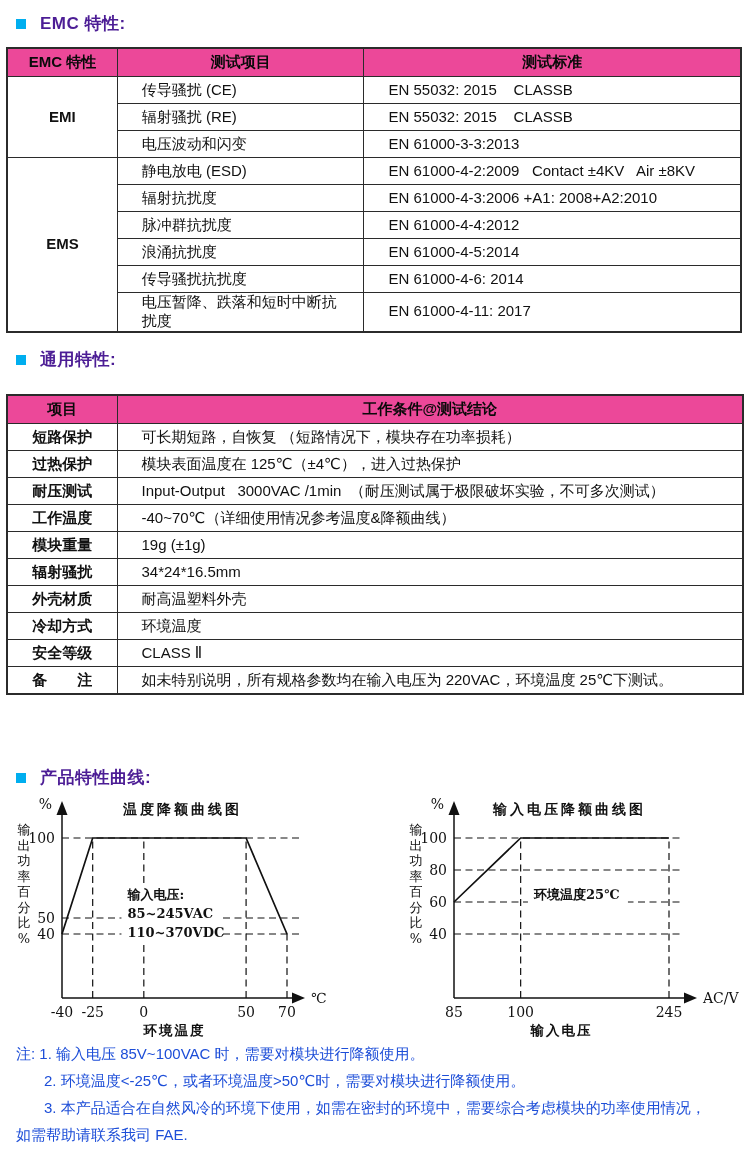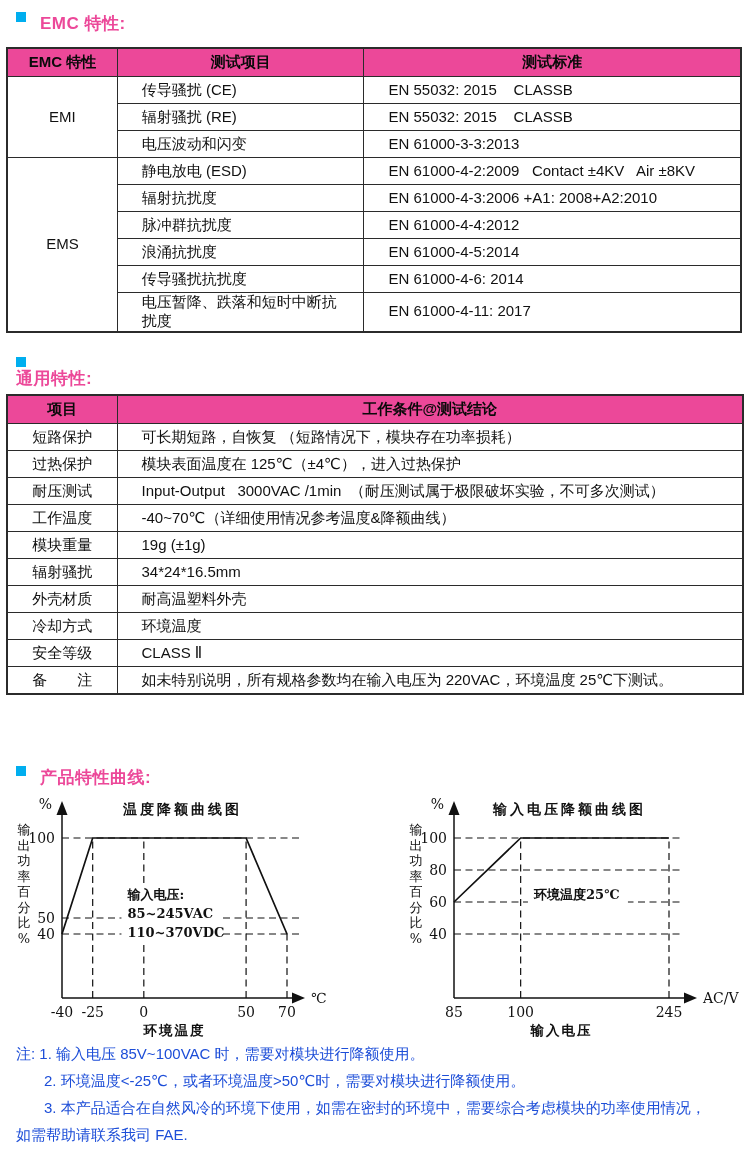--- a/index.html
+++ b/index.html
@@ -1,27 +1,27 @@
 <!DOCTYPE html>
 <html><head>
 <meta charset="utf-8">
 <style>
   html,body{margin:0;padding:0;background:#fff;}
   .page{position:relative;width:750px;height:1152px;background:#ffffff;overflow:hidden;
         font-family:"Liberation Sans","DejaVu Sans",sans-serif;color:#111;}
-  .sec-h{position:absolute;display:flex;align-items:flex-start;color:#ec4899;
+  .sec-h{position:absolute;display:flex;align-items:center;color:#4c1d95;
          font-size:17px;font-weight:700;letter-spacing:0.5px;}
   .bullet{width:10px;height:10px;background:#00AEEF;display:inline-block;margin-right:14px;flex:0 0 auto;}
   table.dtable{position:absolute;left:6px;width:736px;border-collapse:collapse;table-layout:fixed;
                border:2px solid #2b2b2b;}
   .dtable th{background:#ec4899;color:#0a0a0a;font-size:15px;font-weight:700;height:27px;
              border:1px solid #2b2b2b;text-align:center;padding:0 4px;}
   .dtable td{font-size:15px;height:26px;border:1px solid #2b2b2b;padding:0 24px;
              white-space:pre-wrap;vertical-align:middle;line-height:1.25;}
-  .dtable td.cc{text-align:center;padding:0 12px;}
+  .dtable td.cc{text-align:center;padding:0 12px;font-weight:bold;}
   
   svg.chart{position:absolute;top:788px;overflow:visible;}
   .ax{stroke:#111;stroke-width:1.5;}
   .dash{stroke:#111;stroke-width:1.2;stroke-dasharray:7 4.5;}
   .curve{fill:none;stroke:#111;stroke-width:1.7;}
   .tick{font-family:"DejaVu Serif","Liberation Serif",serif;font-size:14px;fill:#111;}
   .ct{font-family:"DejaVu Serif","Liberation Serif",serif;font-size:13px;fill:#111;}
   .tt{font-size:14px;letter-spacing:3px;font-weight:700;}
   .ann{font-weight:600;}
   .xl{letter-spacing:2px;font-weight:600;font-size:13.5px;}
@@ -87,21 +87,21 @@
           <td>传导骚扰抗扰度</td>
           <td>EN 61000-4-6: 2014</td>
         </tr>
         <tr>
           <td>电压暂降、跌落和短时中断抗扰度</td>
           <td>EN 61000-4-11: 2017</td>
         </tr>
       </tbody>
   </table>
 
-  <div class="sec-h" style="top:357px;left:16px;flex-direction:column;">
+  <div class="sec-h" style="top:348px;left:16px;">
     <span class="bullet"></span>
     <span>通用特性:</span>
   </div>
 
   <table class="dtable" style="top:394px;">
     <colgroup>
         <col style="width:110px">
         <col style="width:626px">
       </colgroup>
     <thead>

